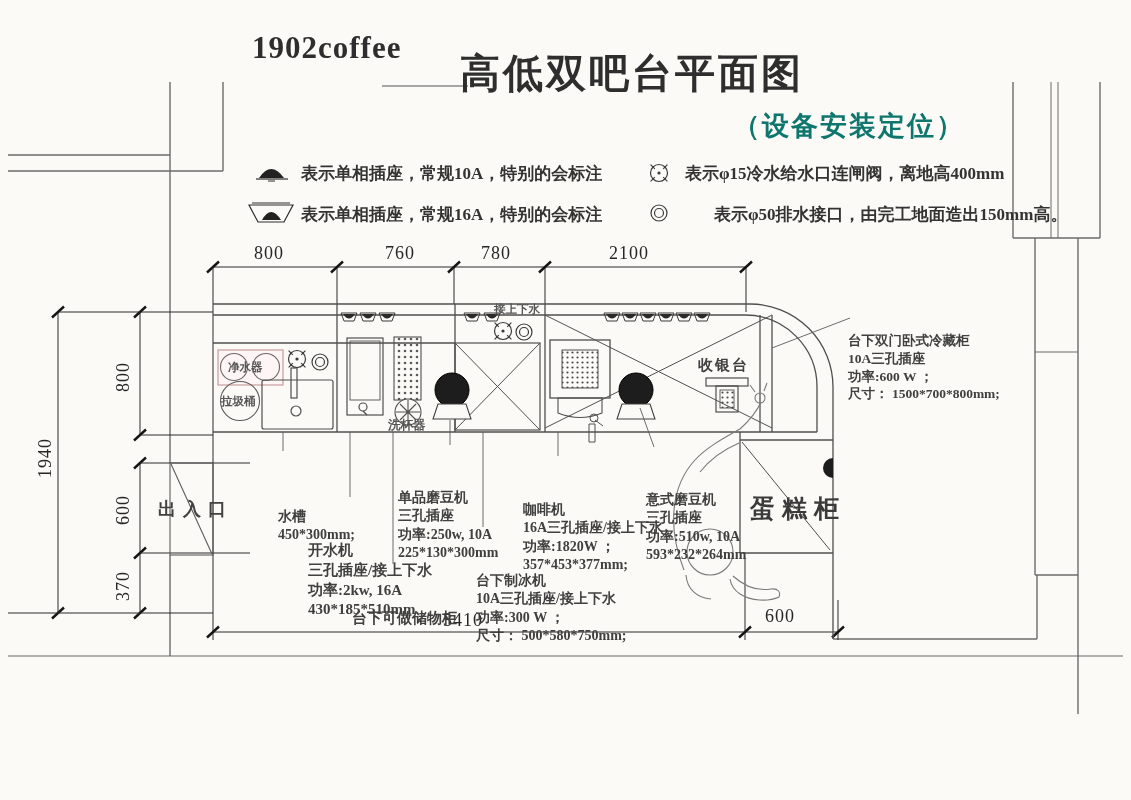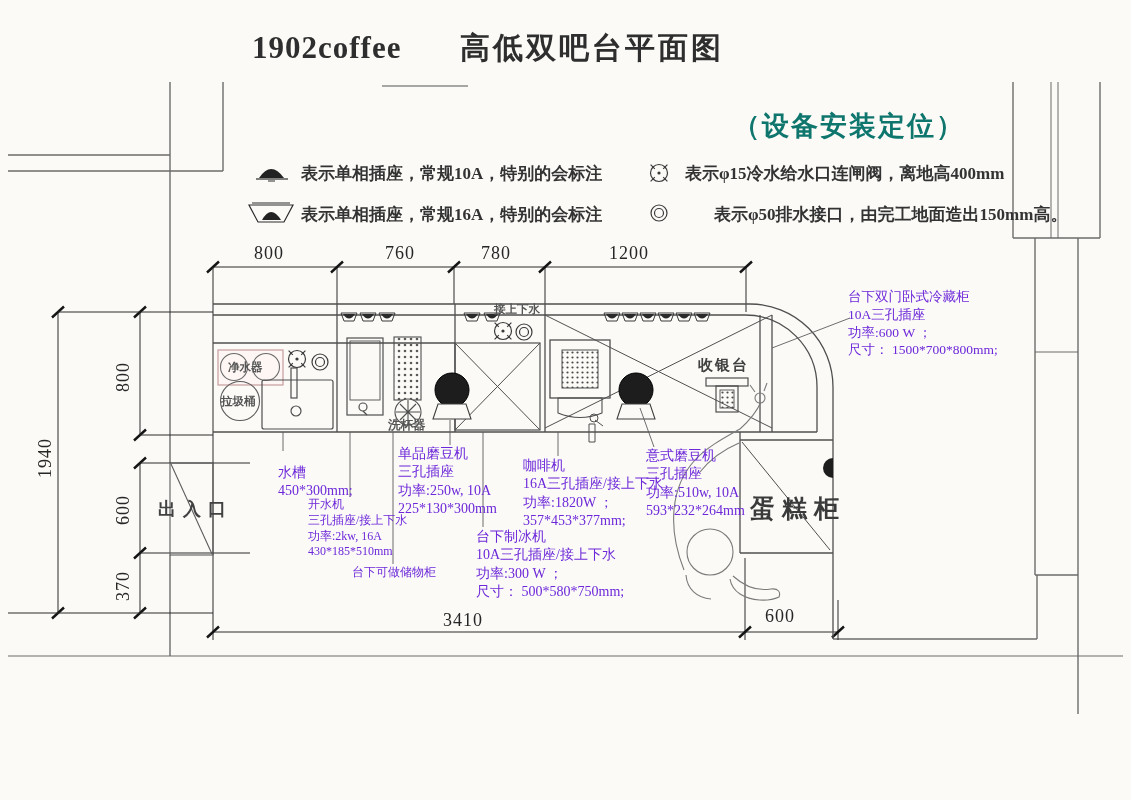--- a/index.html
+++ b/index.html
@@ -4,28 +4,28 @@
 <style>
   html,body{margin:0;padding:0;background:#e8e8e8;}
   .stage{
     position:relative;width:1131px;height:800px;margin:0 auto;
     background:#fbfaf7;overflow:hidden;
     font-family:"Liberation Serif","DejaVu Serif",serif;color:#3b3b3b;
   }
   svg.plan{position:absolute;left:0;top:0;}
   .lbl{position:absolute;white-space:nowrap;line-height:1.32;}
   .title-latin{font-size:31px;font-weight:700;letter-spacing:1px;color:#2e2e2e;}
-  .title-main{font-size:30px;font-weight:600;letter-spacing:3px;color:#2e2e2e;}
+  .title-main{font-size:40px;font-weight:600;letter-spacing:3px;color:#2e2e2e;margin-top:20px;}
   .title-sub{font-size:27px;font-weight:700;letter-spacing:2px;color:#0f766e;margin-top:47px;}
   .legend-text{font-size:17px;font-weight:700;color:#333;text-align:right;}
   .dim{font-size:18px;color:#262626;letter-spacing:1px;}
   .vdim{transform:rotate(-90deg);transform-origin:0 0;}
-  .anno{font-size:14px;font-weight:400;color:#6d28d9;}
+  .anno{font-size:14px;font-weight:700;color:#404040;margin-top:44px;}
   .anno div{white-space:nowrap;}
-  .anno-big{font-size:12px;}
+  .anno-big{font-size:15px;}
   .small-tag{font-size:11.5px;font-weight:600;color:#555;}
   .cake{font-size:25px;font-weight:600;letter-spacing:7px;color:#3a3a3a;}
   .entrance{font-size:18px;font-weight:600;letter-spacing:7px;color:#414141;}
   .cashier{font-size:15px;font-weight:600;letter-spacing:2px;color:#414141;}
 </style>
 </head>
 <body>
 
 <div class="stage">
 
@@ -271,21 +271,21 @@
   <div class="lbl title-sub" style="left:733px;top:62px">（设备安装定位）</div>
 
   <div class="lbl legend-text" style="left:301px;top:163px">表示单相插座，常规10A，特别的会标注</div>
   <div class="lbl legend-text" style="left:301px;top:204px">表示单相插座，常规16A，特别的会标注</div>
   <div class="lbl legend-text" style="left:685px;top:163px">表示φ15冷水给水口连闸阀，离地高400mm</div>
   <div class="lbl legend-text" style="left:714px;top:204px">表示φ50排水接口，由完工地面造出150mm高。</div>
 
   <div class="lbl dim" style="left:254px;top:242px">800</div>
   <div class="lbl dim" style="left:385px;top:242px">760</div>
   <div class="lbl dim" style="left:481px;top:242px">780</div>
-  <div class="lbl dim" style="left:609px;top:242px">1200</div>
+  <div class="lbl dim" style="left:609px;top:242px">2100</div>
 
   <div class="lbl dim vdim" style="left:34px;top:478px">1940</div>
   <div class="lbl dim vdim" style="left:112px;top:392px">800</div>
   <div class="lbl dim vdim" style="left:112px;top:525px">600</div>
   <div class="lbl dim vdim" style="left:112px;top:601px">370</div>
 
   <div class="lbl dim" style="left:443px;top:609px">3410</div>
   <div class="lbl dim" style="left:765px;top:605px">600</div>
 
   <div class="lbl small-tag" style="left:228px;top:360px">净水器</div>

